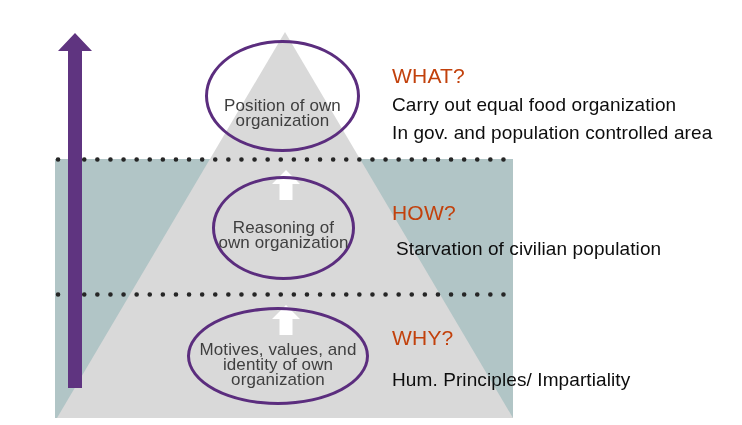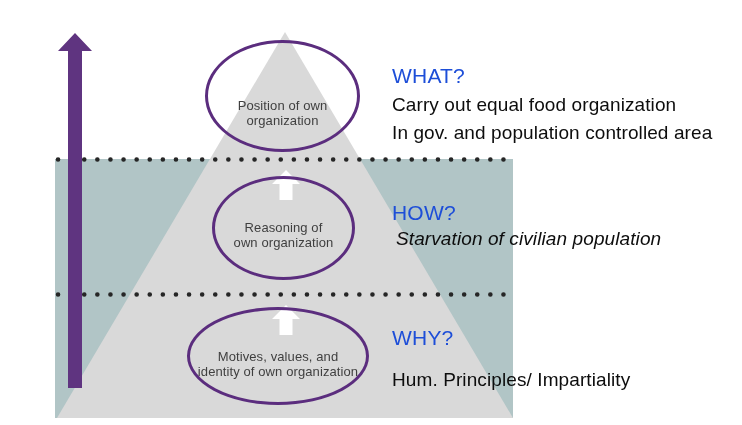--- a/index.html
+++ b/index.html
@@ -35,21 +35,21 @@
     border: 3px solid #5b2d7e;
     border-radius: 50%;
     box-sizing: border-box;
     display: flex;
     align-items: center;
     justify-content: center;
     text-align: center;
   }
   .ellipse-label {
     color: #3f3f3f;
-    font-size: 13px;
+    font-size: 17px;
     line-height: 15px;
     letter-spacing: 0.1px;
     white-space: pre-line;
     padding: 0 2px;
   }
   #ellipse-what {
     left: 205px;
     top: 40px;
     width: 155px;
     height: 112px;
@@ -84,37 +84,37 @@
   }
   #up-arrow-mid  { left: 271px; top: 169px; }
   #up-arrow-low  { left: 271px; top: 304px; }
 
   
   .text-block {
     position: absolute;
     left: 392px;
   }
   .q-heading {
-    color: #1d4ed8;
+    color: #c2410c;
     font-size: 21px;
     line-height: 26px;
     letter-spacing: 0.2px;
     white-space: nowrap;
   }
   .q-body {
     color: #0d0d0d;
     font-size: 19px;
     line-height: 25px;
     letter-spacing: 0.1px;
     white-space: nowrap;
   }
   #block-what { top: 63px; }
   #block-what .q-body { margin-top: 3px; }
   #block-how  { top: 200px; }
-  #block-how  .q-body { margin-left: 4px; font-style: italic; }
+  #block-how  .q-body { margin-top: 10px; margin-left: 4px; }
   #block-why  { top: 325px; }
   #block-why  .q-body { margin-top: 16px; }
 </style>
 </head>
 <body>
 
 <div id="stage">
 
   <svg class="bg-svg" viewBox="0 0 742 425">
 

